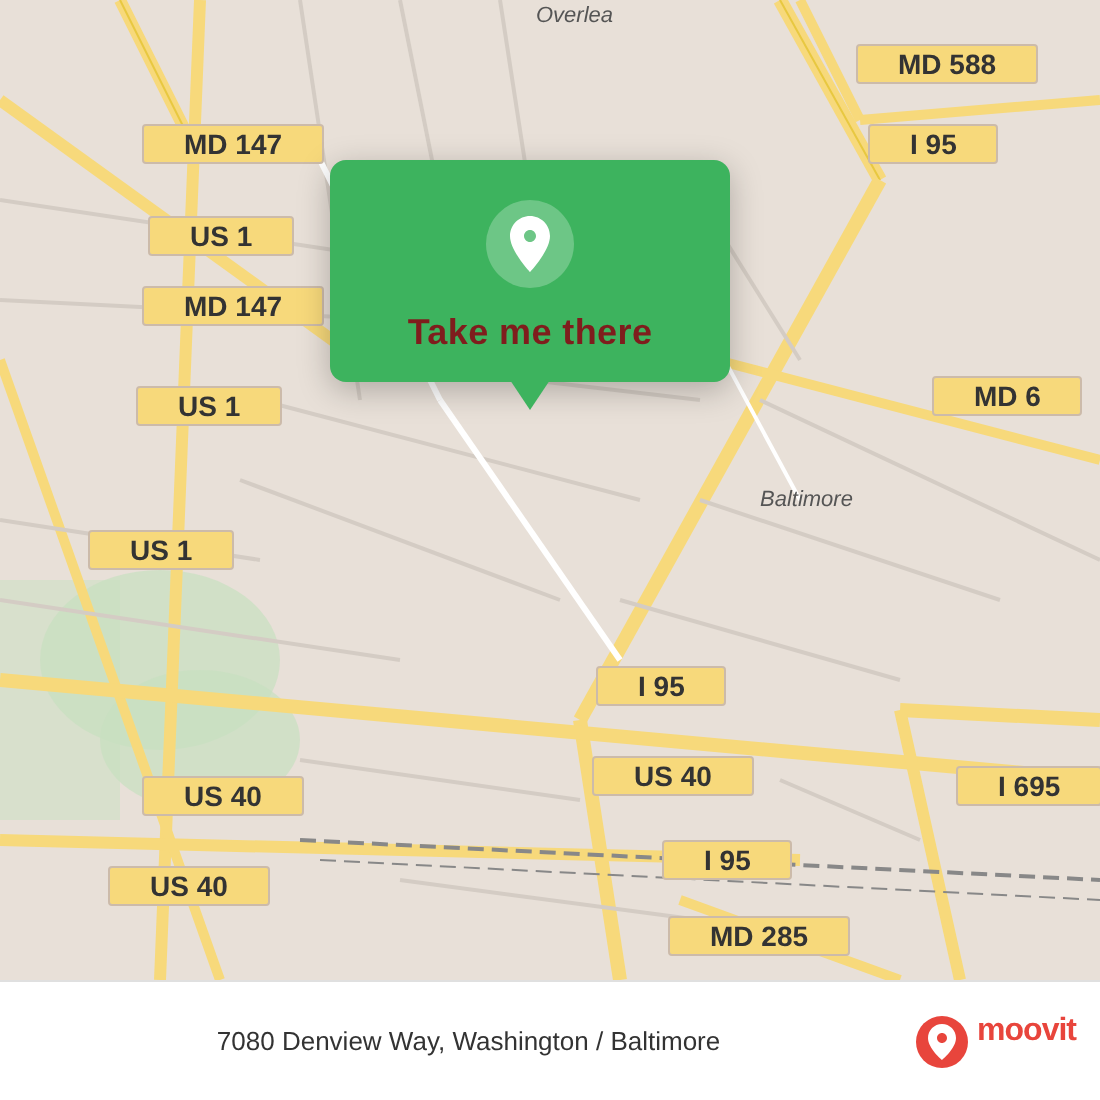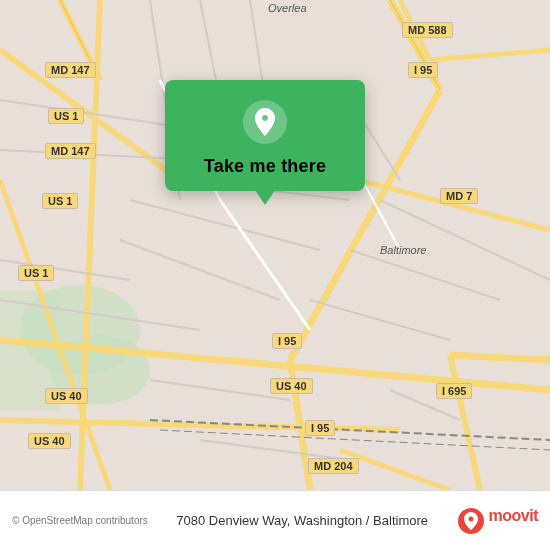--- a/index.html
+++ b/index.html
@@ -49,21 +49,21 @@
       border-top: 15px solid #3db35e;
     }
 
     .pin-icon {
       width: 48px;
       height: 48px;
       margin-bottom: 10px;
     }
 
     #take-me-there-btn {
-      color: #000000;
+      color: #7f1d1d;
       font-size: 18px;
       font-weight: 600;
       background: none;
       border: none;
       cursor: pointer;
       letter-spacing: 0.2px;
     }
 
     
     #info-bar {
@@ -109,28 +109,29 @@
     .moovit-text {
       font-size: 16px;
       font-weight: 700;
       color: #e8453c;
       letter-spacing: -0.5px;
     }
 
     
     .road-label {
       position: absolute;
-      font-size: 11px;
+      font-size: 14px;
       font-weight: 700;
       color: #333;
       background: #f7d97b;
       border: 1px solid #cba;
       border-radius: 2px;
-      padding: 1px 5px;
+      padding: 1px 20px;
       white-space: nowrap;
+      margin-left: 26px;
     }
 
     .area-label {
       position: absolute;
       font-size: 11px;
       color: #555;
       font-style: italic;
       font-weight: 500;
     }
   </style>
@@ -202,44 +203,43 @@
     <line x1="160" y1="430" x2="550" y2="450" stroke="#888" stroke-width="1" stroke-dasharray="8,4"></line>
   </svg>
 
   <div class="road-label" style="left:45px; top:62px;">MD 147</div>
   <div class="road-label" style="left:45px; top:143px;">MD 147</div>
   <div class="road-label" style="left:48px; top:108px;">US 1</div>
   <div class="road-label" style="left:42px; top:193px;">US 1</div>
   <div class="road-label" style="left:18px; top:265px;">US 1</div>
   <div class="road-label" style="left:408px; top:62px;">I 95</div>
   <div class="road-label" style="left:402px; top:22px;">MD 588</div>
-  <div class="road-label" style="left:440px; top:188px;">MD 7</div>
+  <div class="road-label" style="left:440px; top:188px;">MD 6</div>
   <div class="road-label" style="left:272px; top:333px;">I 95</div>
   <div class="road-label" style="left:305px; top:420px;">I 95</div>
   <div class="road-label" style="left:270px; top:378px;">US 40</div>
   <div class="road-label" style="left:45px; top:388px;">US 40</div>
   <div class="road-label" style="left:28px; top:433px;">US 40</div>
-  <div class="road-label" style="left:436px; top:383px;">I 695</div>
-  <div class="road-label" style="left:308px; top:458px;">MD 204</div>
+  <div class="road-label" style="left:452px; top:383px;">I 695</div>
+  <div class="road-label" style="left:308px; top:458px;">MD 285</div>
 
   <div class="area-label" style="left:268px; top:2px;">Overlea</div>
   <div class="area-label" style="left:380px; top:244px;">Baltimore</div>
 
   <div id="popup-card">
 
     <svg class="pin-icon" viewBox="0 0 48 48" fill="none" xmlns="http://www.w3.org/2000/svg">
       <circle cx="24" cy="24" r="22" fill="rgba(255,255,255,0.25)"></circle>
       <path d="M24 10C18.48 10 14 14.48 14 20C14 27.5 24 38 24 38C24 38 34 27.5 34 20C34 14.48 29.52 10 24 10ZM24 23C22.34 23 21 21.66 21 20C21 18.34 22.34 17 24 17C25.66 17 27 18.34 27 20C27 21.66 25.66 23 24 23Z" fill="white"></path>
     </svg>
     <button id="take-me-there-btn">Take me there</button>
   </div>
 </div>
 
 <div id="info-bar">
-  <span id="copyright">© OpenStreetMap contributors</span>
   <span id="address-text">7080 Denview Way, Washington / Baltimore</span>
 
   <div id="moovit-logo">
     <svg class="moovit-icon" viewBox="0 0 28 28" fill="none" xmlns="http://www.w3.org/2000/svg">
       <circle cx="14" cy="14" r="13" fill="#e8453c"></circle>
       <path d="M14 5C10.13 5 7 8.13 7 12C7 17.25 14 23 14 23C14 23 21 17.25 21 12C21 8.13 17.87 5 14 5ZM14 14.5C12.62 14.5 11.5 13.38 11.5 12C11.5 10.62 12.62 9.5 14 9.5C15.38 9.5 16.5 10.62 16.5 12C16.5 13.38 15.38 14.5 14 14.5Z" fill="white"></path>
     </svg>
     <span class="moovit-text">moovit</span>
   </div>
 </div>

